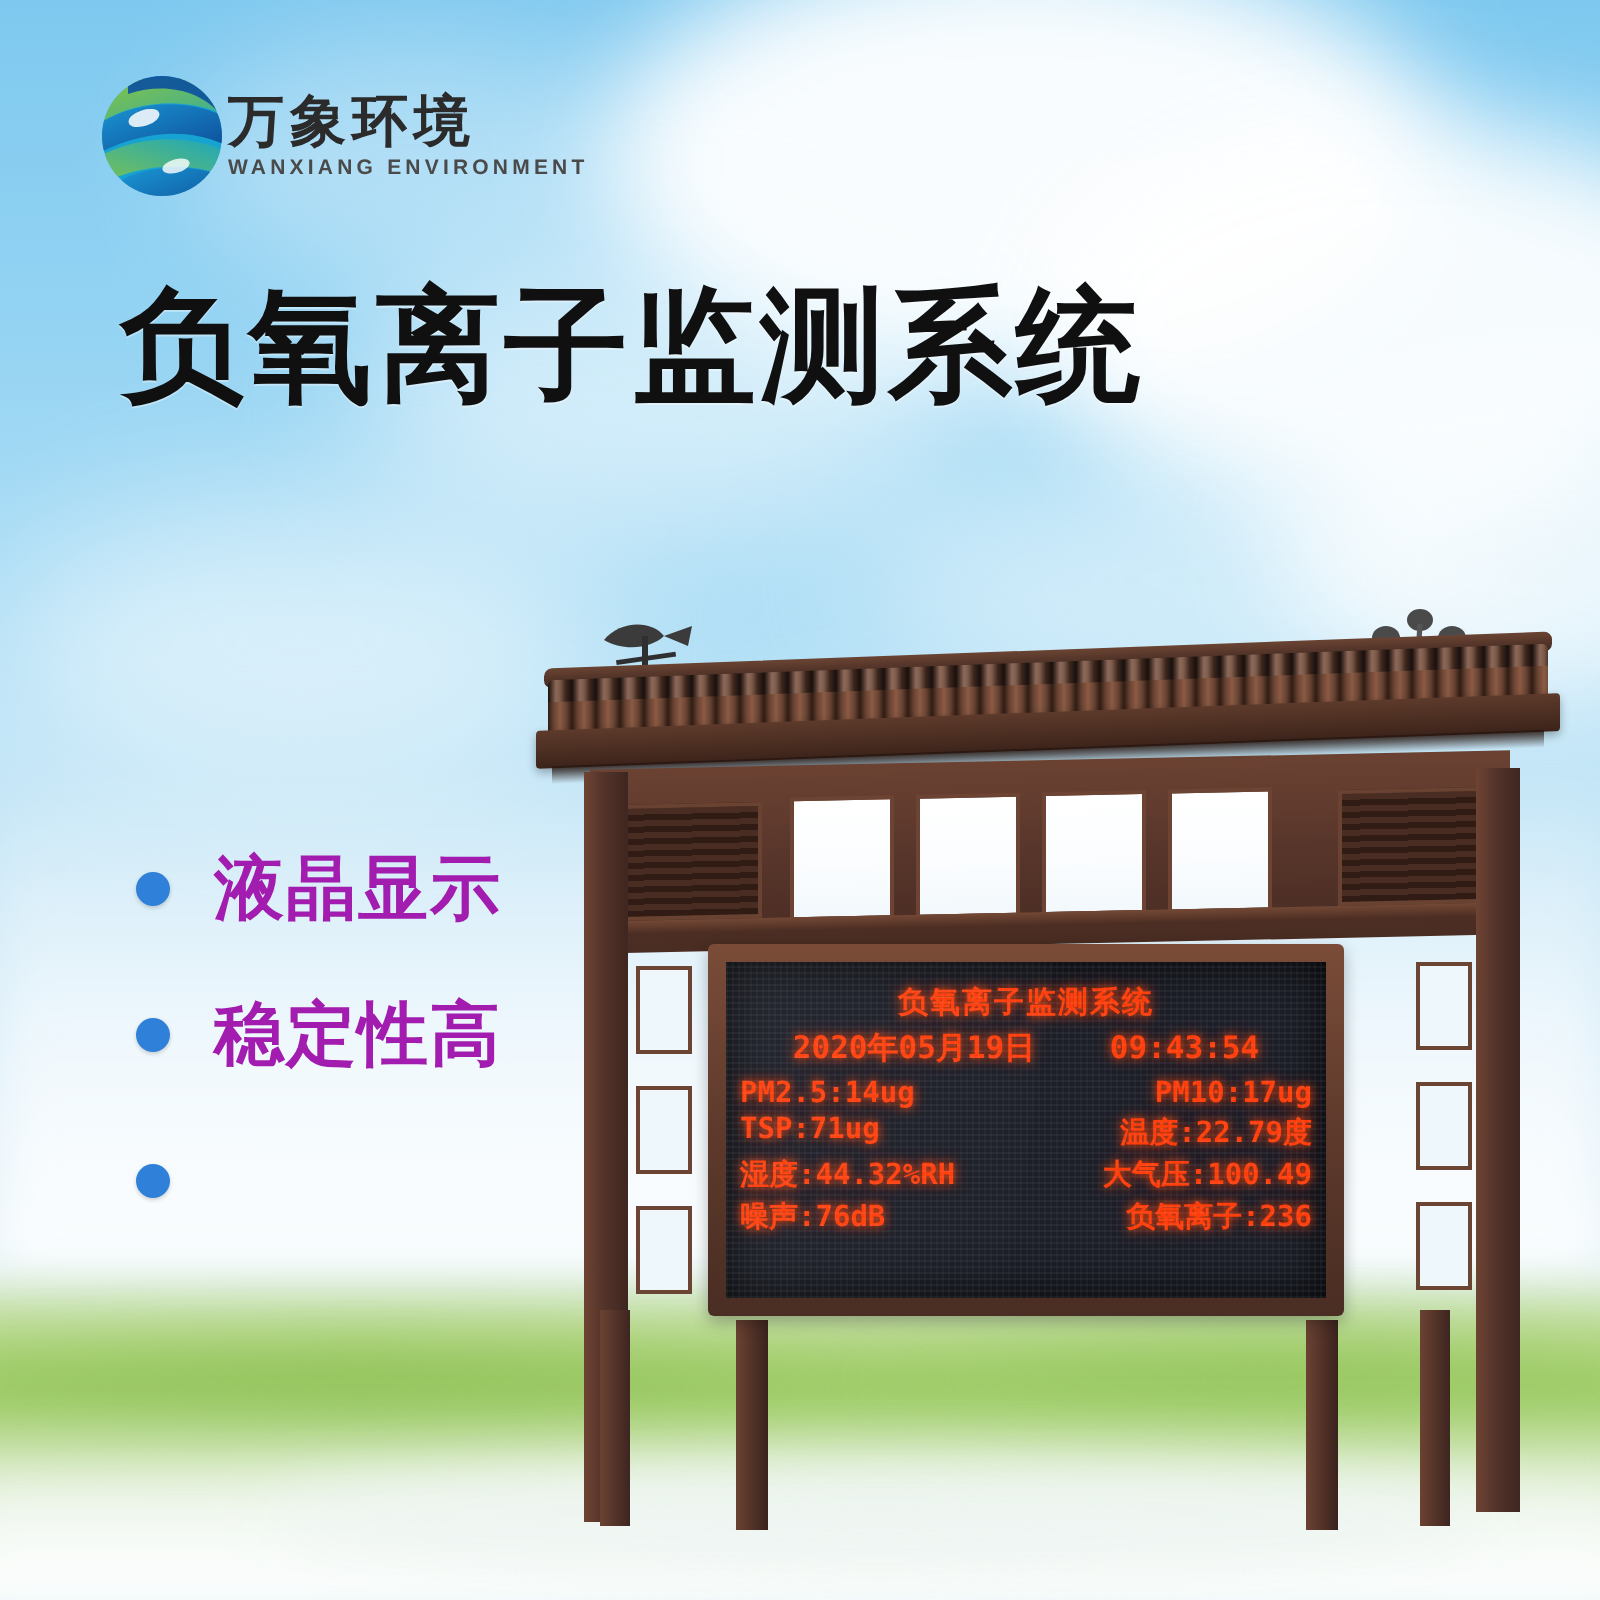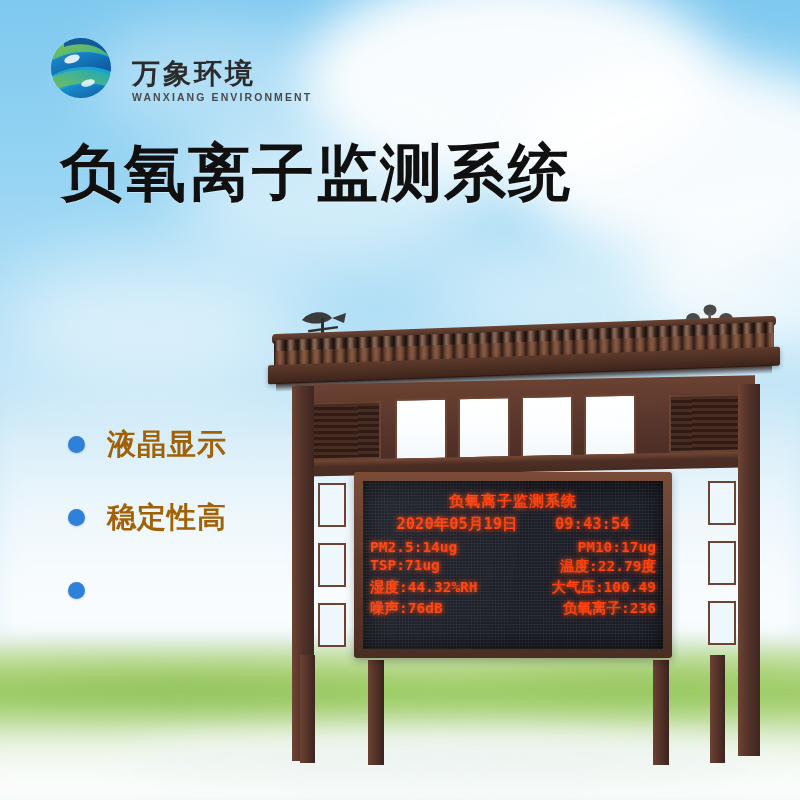--- a/index.html
+++ b/index.html
@@ -33,42 +33,42 @@
     background:linear-gradient(180deg,rgba(255,255,255,0) 0%,rgba(245,250,248,.85) 48%,rgba(255,255,255,.95) 100%);
     filter:blur(12px);}
   .grassdark{position:absolute;left:-20px;top:660px;width:500px;height:70px;
     background:radial-gradient(ellipse at 40% 50%, #8dbf55 0%, rgba(141,191,85,0) 70%);filter:blur(14px);opacity:.8;}
   .grassdark2{position:absolute;left:420px;top:655px;width:420px;height:70px;
     background:radial-gradient(ellipse at 50% 50%, #93c45c 0%, rgba(147,196,92,0) 72%);filter:blur(14px);opacity:.75;}
   .path{position:absolute;left:130px;top:735px;width:620px;height:50px;border-radius:50%;
     background:#eef5f2;filter:blur(16px);opacity:.95;}
 
   
-  .logo-wrap{position:absolute;left:48px;top:33px;display:flex;align-items:flex-end;gap:18px;}
+  .logo-wrap{position:absolute;left:48px;top:33px;display:flex;align-items:center;gap:0;}
   .logo-mark{width:66px;height:70px;position:relative;}
   .logo-text{display:flex;flex-direction:column;justify-content:center;}
   .logo-cn{font-size:28px;font-weight:bold;color:#2b2b2b;letter-spacing:3px;line-height:1;
     font-family:"DejaVu Sans","Liberation Sans",sans-serif;}
   .logo-en{font-size:10.5px;color:#4a4a4a;letter-spacing:2.1px;margin-top:3px;font-weight:bold;
     font-family:"Liberation Sans",sans-serif;}
 
   
   .headline{position:absolute;left:60px;top:140px;font-size:62px;font-weight:bold;color:#101010;
     letter-spacing:2px;line-height:1.05;font-family:"DejaVu Sans","Liberation Sans",sans-serif;
     text-shadow:0 1px 0 rgba(255,255,255,.35);}
   .badge{position:absolute;left:58px;top:232px;background:#2f8fd4;color:#fff;border-radius:32px;
     padding:9px 26px 12px 26px;font-size:36px;font-weight:bold;letter-spacing:2px;
     font-family:"DejaVu Sans","Liberation Sans",sans-serif;box-shadow:0 2px 5px rgba(20,80,130,.18);}
 
   
   .features{position:absolute;left:68px;top:408px;}
   .feature{display:flex;align-items:center;height:73px;}
   .dot{width:17px;height:17px;border-radius:50%;background:#2f80d8;flex:0 0 auto;
     box-shadow:0 1px 2px rgba(0,0,0,.18);}
-  .feature-label{margin-left:22px;font-size:29px;font-weight:bold;color:#a16207;letter-spacing:1px;
+  .feature-label{margin-left:22px;font-size:35px;font-weight:bold;color:#a21caf;letter-spacing:1px;
     font-family:"DejaVu Sans","Liberation Sans",sans-serif;}
 
   
   .kiosk{position:absolute;left:268px;top:300px;width:520px;height:465px;}
 
   
   .roof-front{position:absolute;left:0px;top:56px;width:512px;height:19px;
     background:linear-gradient(180deg,#5d3a2b 0%,#4a2d21 60%,#3b231a 100%);
     transform:skewY(-2.1deg);border-radius:2px;
     box-shadow:0 2px 5px rgba(0,0,0,.3);}

